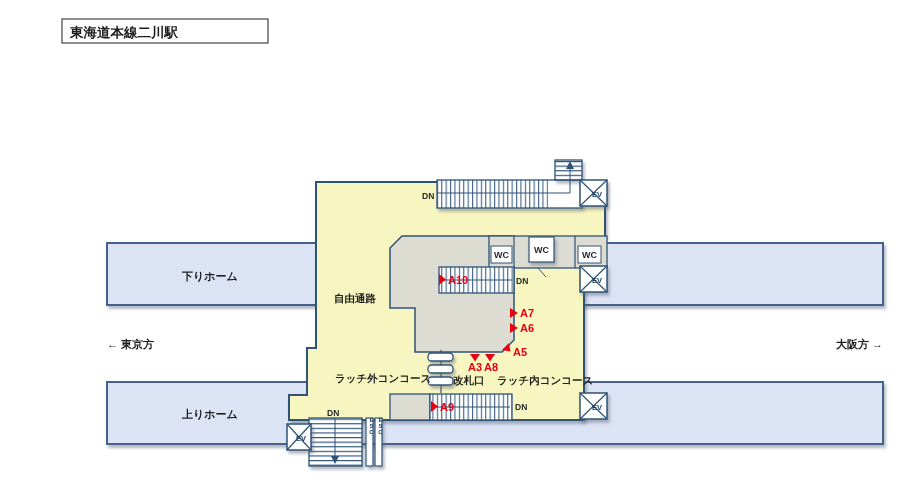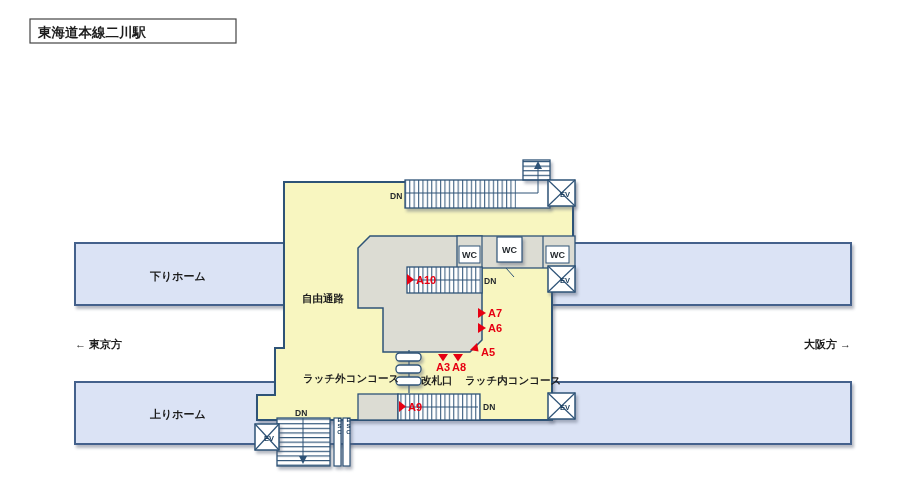--- a/index.html
+++ b/index.html
@@ -1,17 +1,17 @@
 <!DOCTYPE html>
 <html><head>
 <meta charset="utf-8">
 <style>
   html,body{margin:0;padding:0;background:#fff;}
   .stage{position:relative;width:863px;height:491px;background:#fff;overflow:hidden;
-         font-family:"Liberation Sans","DejaVu Sans",sans-serif;}
+         font-family:"Liberation Sans","DejaVu Sans",sans-serif;margin-left:32px;}
   svg{display:block;}
   text{font-family:"Liberation Sans","DejaVu Sans",sans-serif;}
   .jp{font-weight:bold;fill:#1c1c1c;}
   .dn{font-weight:bold;fill:#24292e;}
   .nv{font-weight:bold;fill:#1e4060;}
   .red{font-weight:bold;fill:#e60012;}
   .sh{filter:drop-shadow(2px 3px 1.5px rgba(90,100,120,0.45));}
   .esc-v{writing-mode:vertical-rl;text-orientation:upright;letter-spacing:0;}
 </style>
 </head>

